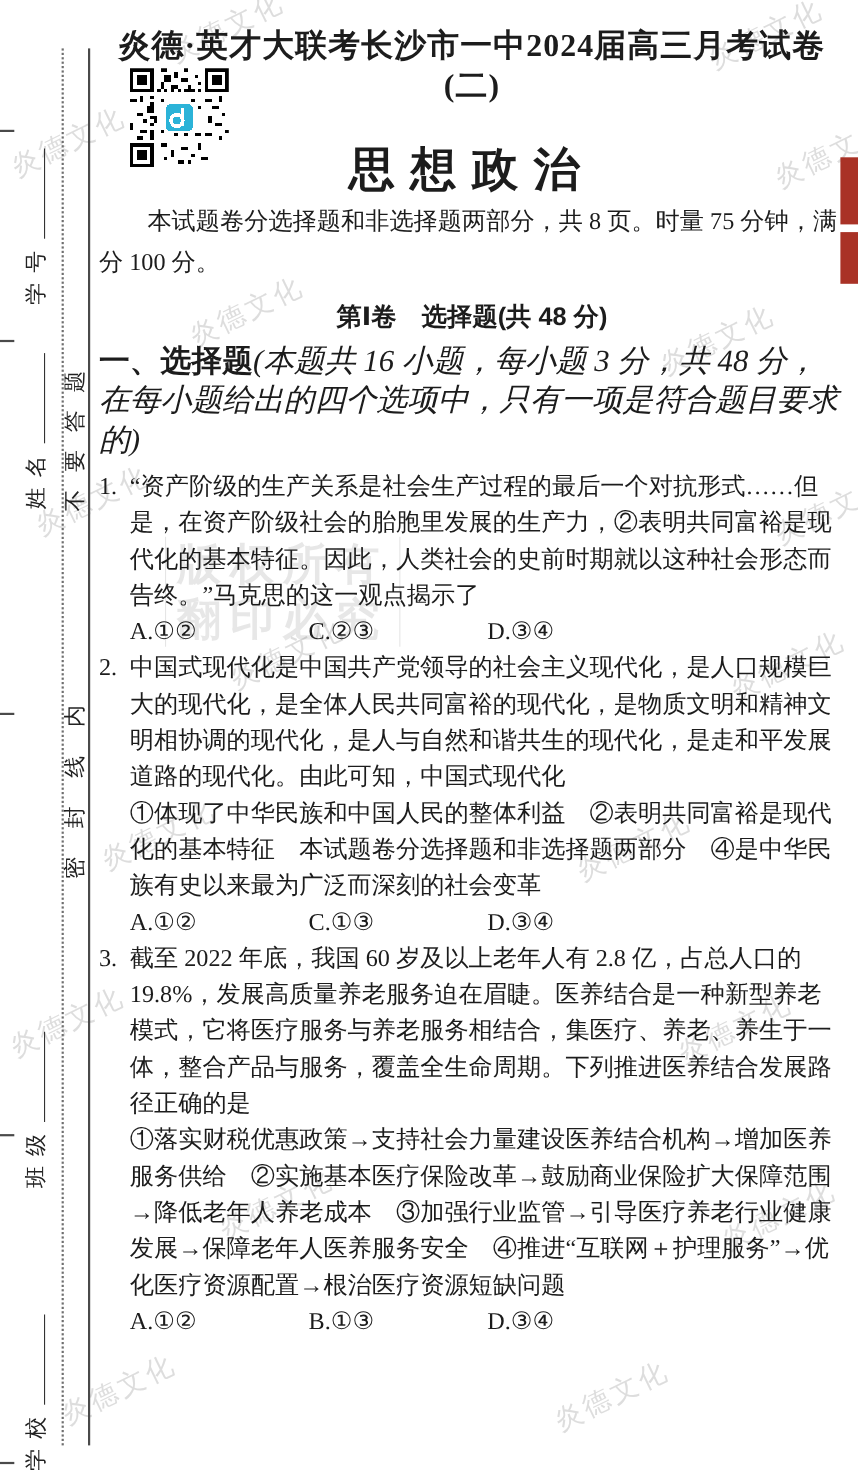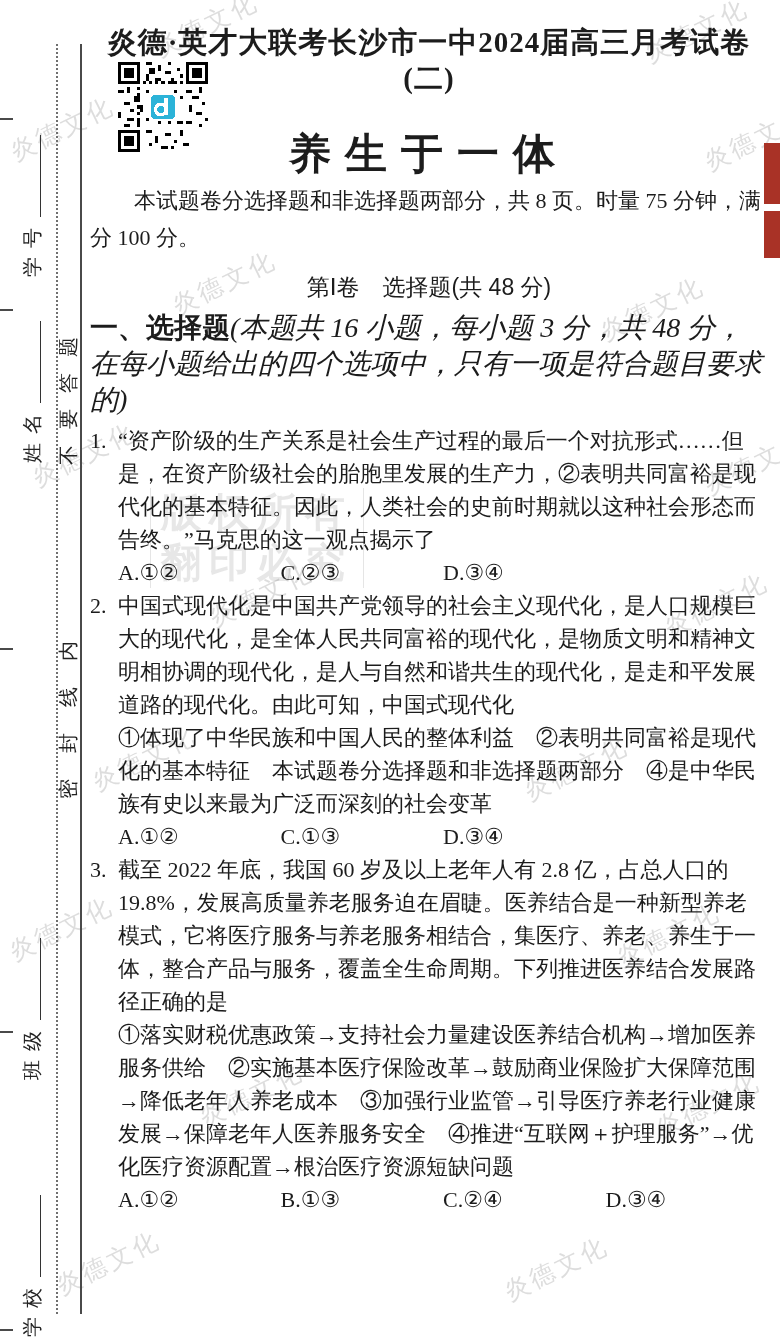--- a/index.html
+++ b/index.html
@@ -56,21 +56,21 @@
     margin-top:16px;height:36px;display:flex;justify-content:flex-end;
     align-items:flex-end;
   }
   .scorelab{font-size:23px;font-weight:bold;
     font-family:"Liberation Sans","DejaVu Sans",sans-serif;}
   .scoreline{display:inline-block;width:118px;height:24px;margin-right:5px;
     border-bottom:2px solid #2a2a2a;}
   .intro{margin:4px 0 0 0;font-size:22px;line-height:37px;text-indent:2em;}
   .secthead{
     margin:16px 0 0 0;text-align:center;font-size:23px;line-height:30px;
-    font-weight:normal;font-family:"Liberation Sans","DejaVu Sans",sans-serif;
+    font-weight:bold;font-family:"Liberation Sans","DejaVu Sans",sans-serif;
   }
   .instr{margin:8px 0 0 0;font-size:28px;line-height:36px;}
   .instr .tt{font-weight:bold;font-family:"Liberation Sans","DejaVu Sans",sans-serif;}
   .instr .note{font-style:italic;}
   .q{font-size:22px;line-height:33px;}
   .q .qbody{padding-left:28px;}
   .q .qnum{float:left;margin-left:-28px;}
   .q p{margin:0;}
   .choices{display:flex;padding-left:28px;}
   .choices span{width:25%;}
@@ -224,21 +224,21 @@
         <rect x="17" y="14" width="1" height="1"></rect>
     </g>
     <rect x="10" y="10" width="9" height="9" fill="#fff"></rect>
     <g>
       <rect x="10.5" y="10.5" width="8" height="8" rx="1.6" fill="#2bb3d8"></rect>
       <circle cx="13.8" cy="15.3" r="1.7" fill="none" stroke="#fff" stroke-width="1.1"></circle>
       <rect x="14.9" y="11.6" width="1.1" height="5.4" fill="#fff"></rect>
     </g>
   </svg>
 
-  <div class="subject">养生于一体</div>
+  <div class="subject">思想政治</div>
 
 
   <p class="intro">本试题卷分选择题和非选择题两部分，共 8 页。时量 75 分钟，满分 100 分。</p>
 
   <h2 class="secthead">第Ⅰ卷　选择题(共 48 分)</h2>
 
   <p class="instr"><span class="tt">一、选择题</span><span class="note">(本题共 16 小题，每小题 3 分，共 48 分，在每小题给出的四个选项中，只有一项是符合题目要求的)</span></p>
 
   <div class="q q1">
     <div class="qbody">
@@ -264,18 +264,17 @@
   </div>
 
   <div class="q">
     <div class="qbody">
       <p><span class="qnum">3.</span><span>截至 2022 年底，我国 60 岁及以上老年人有 2.8 亿，占总人口的 19.8%，发展高质量养老服务迫在眉睫。医养结合是一种新型养老模式，它将医疗服务与养老服务相结合，集医疗、养老、养生于一体，整合产品与服务，覆盖全生命周期。下列推进医养结合发展路径正确的是</span></p>
       <p>①落实财税优惠政策→支持社会力量建设医养结合机构→增加医养服务供给　②实施基本医疗保险改革→鼓励商业保险扩大保障范围→降低老年人养老成本　③加强行业监管→引导医疗养老行业健康发展→保障老年人医养服务安全　④推进“互联网＋护理服务”→优化医疗资源配置→根治医疗资源短缺问题</p>
     </div>
     <div class="choices">
       <span>A.①②</span>
       <span>B.①③</span>
-      <span>C.②④</span>
       <span>D.③④</span>
     </div>
   </div>
 
 </div>
 
 </body></html>

